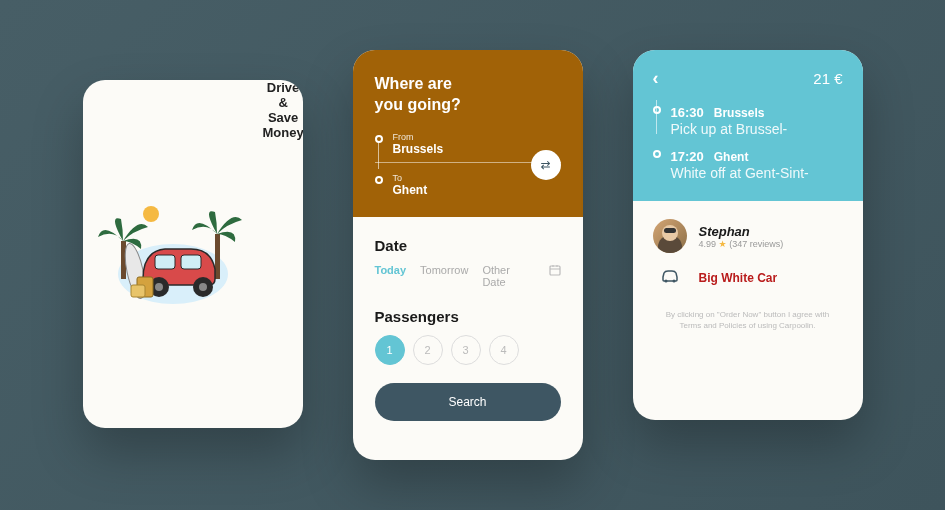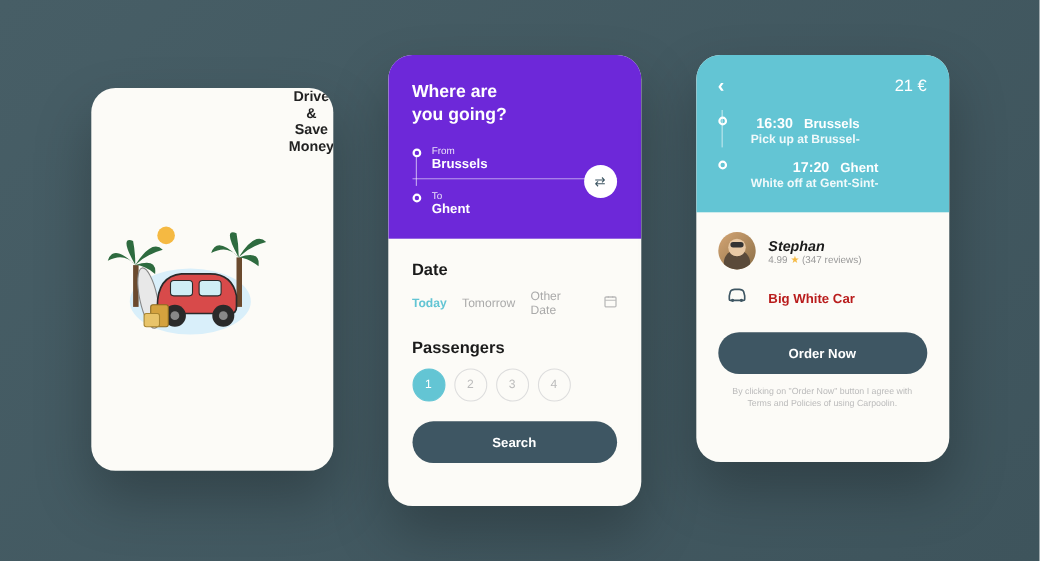--- a/index.html
+++ b/index.html
@@ -22,58 +22,58 @@
   .illus { flex:1; display:flex; align-items:center; justify-content:center; }
   .tagline { text-align:center; font-weight:700; font-size:13px; color:#222; }
   .next-btn {
     width:36px; height:36px; border-radius:50%; background:#3e5663;
     display:flex; align-items:center; justify-content:center;
     margin: 18px auto 24px; color:#fff; font-size:16px;
   }
   
   .card2 { width: 230px; height: 410px; }
   .teal-head {
-    background:#6d28d9; color:#fff; padding:24px 22px 20px;
+    background:#a16207; color:#fff; padding:24px 22px 20px;
   }
   .teal-head h2 { font-size:16px; font-weight:700; line-height:1.3; }
   .route { margin-top:16px; position:relative; }
   .route-row { display:flex; align-items:flex-start; gap:10px; }
   .dot { width:8px; height:8px; border:2px solid #fff; border-radius:50%; flex-shrink:0; margin-top:3px; }
   .route-col { flex:1; }
   .route-label { font-size:9px; opacity:0.85; }
   .route-val { font-size:12px; font-weight:600; }
   .hr { height:1px; background:rgba(255,255,255,0.5); margin:6px 0 10px; }
   .vline { position:absolute; left:3.5px; top:10px; bottom:28px; width:1px; background:rgba(255,255,255,0.6); }
   .swap {
     position:absolute; right:0; top:18px; width:30px; height:30px; border-radius:50%;
     background:#fff; display:flex; align-items:center; justify-content:center; color:#3e5663; font-size:12px;
   }
   .body2 { padding:20px 22px; }
   .sec-title { font-weight:800; font-size:15px; color:#1a1a1a; margin-bottom:10px; }
-  .date-row { display:flex; align-items:center; gap:14px; font-size:11px; color:#aaa; margin-bottom:20px; }
+  .date-row { display:flex; gap:14px; font-size:11px; color:#aaa; margin-bottom:20px; }
   .date-row .active { color:#63c5d4; font-weight:700; }
   .cal-icon { margin-left:auto; color:#bbb; }
   .pax-row { display:flex; gap:8px; margin-bottom:18px; }
   .pax {
     width:30px; height:30px; border-radius:50%; border:1px solid #ddd;
     display:flex; align-items:center; justify-content:center; font-size:11px; color:#bbb;
   }
   .pax.active { background:#63c5d4; color:#fff; border-color:#63c5d4; }
   .search-btn {
     background:#3e5663; color:#fff; text-align:center; padding:12px;
-    border-radius:24px; font-size:12px; font-weight:700;
+    border-radius:24px; font-size:12px; font-weight:400;
   }
   
   .card3 { width: 230px; height: 370px; }
   .teal3 { background:#63c5d4; color:#fff; padding:18px 20px 20px; position:relative; }
   .top3 { display:flex; justify-content:space-between; align-items:center; margin-bottom:14px; }
   .back { font-size:18px; font-weight:700; }
   .price { font-size:15px; font-weight:400; }
-  .stop { display:flex; gap:22px; margin-bottom:10px; position:relative;text-align:right; }
-  .stop-info { font-size:11px; opacity:0.9;font-weight:bold; }
+  .stop { display:flex; gap:10px; margin-bottom:10px; position:relative; }
+  .stop-info { font-size:14px; opacity:0.9; }
   .stop-time { font-size:13px; font-weight:700; display:inline-block; margin-right:10px; }
   .stop-city { font-size:12px; font-weight:600; }
   .vline3 { position:absolute; left:23.5px; top:50px; height:34px; width:1px; background:rgba(255,255,255,0.6); }
   .body3 { padding:18px 20px; }
   .driver { display:flex; gap:12px; align-items:center; margin-bottom:16px; }
   .avatar {
     width:34px; height:34px; border-radius:50%;
     background: linear-gradient(135deg,#d4a574,#8b6f47);
     position:relative; overflow:hidden;
   }
@@ -218,16 +218,15 @@
     <div class="car-row">
       <div class="car-icon">
         <svg width="20" height="14" viewBox="0 0 20 14">
             <path d="M3 8 L4 4 Q5 2 8 2 L12 2 Q15 2 16 4 L17 8 L17 11 Q17 12 16 12 L4 12 Q3 12 3 11 Z" fill="none" stroke="#3e5663" stroke-width="1.5"></path>
             <circle cx="6" cy="12" r="1.5" fill="#3e5663"></circle>
             <circle cx="14" cy="12" r="1.5" fill="#3e5663"></circle>
           </svg>
       </div>
       <div class="car-name">Big White Car</div>
     </div>
-    <div class="order-btn">Order Now</div>
     <div class="disclaimer">By clicking on "Order Now" button I agree with Terms and Policies of using Carpoolin.</div>
   </div>
 </div>
 
 </body></html>

